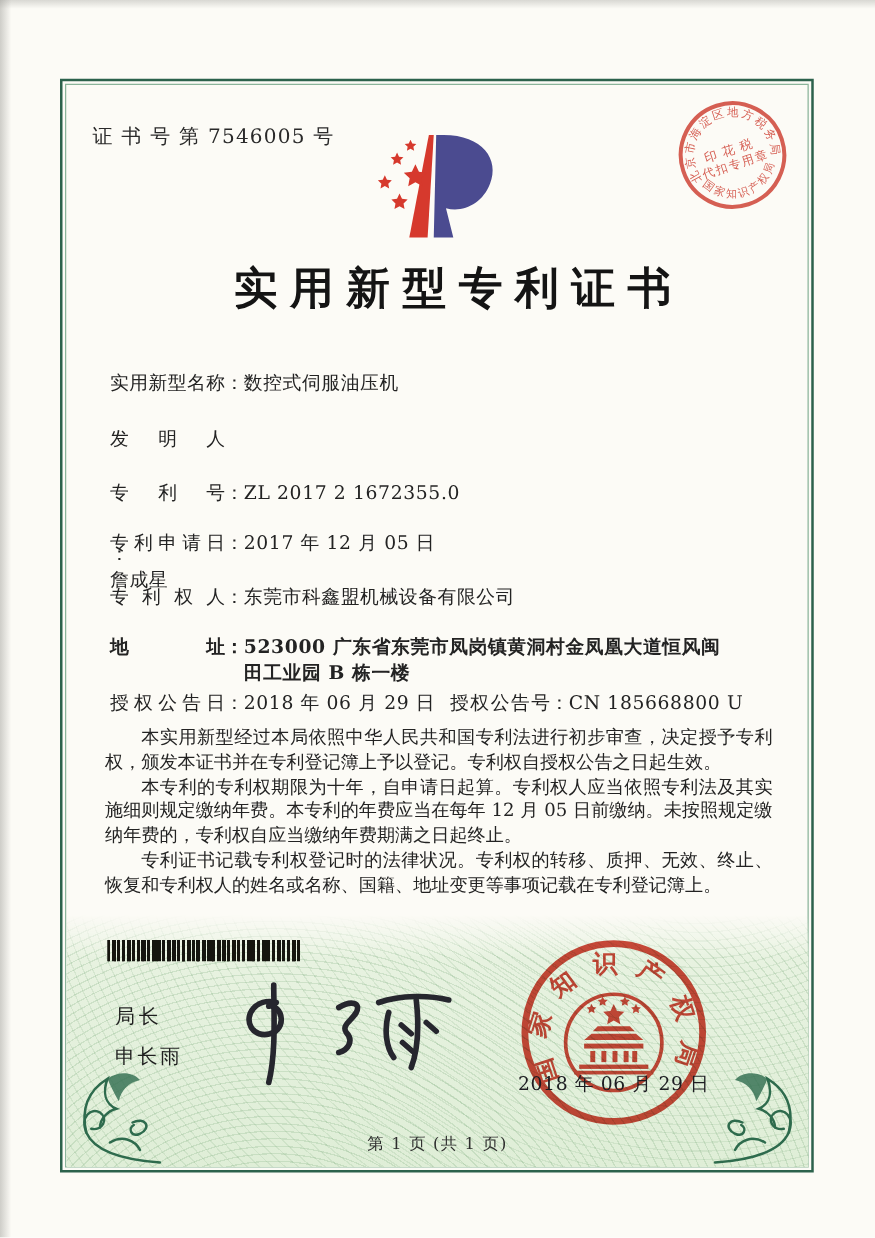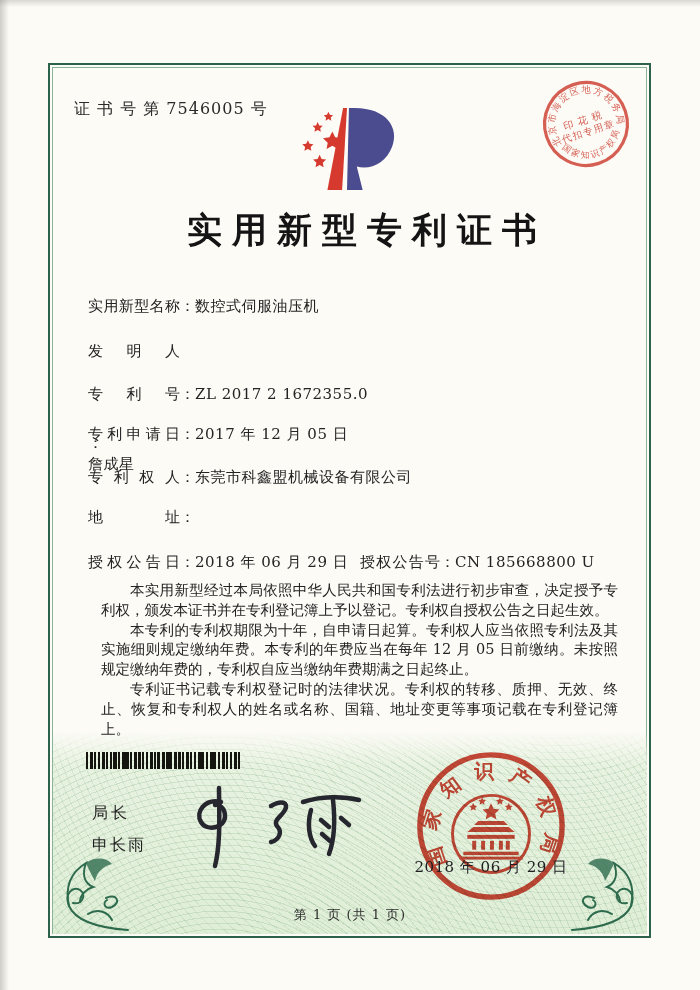--- a/index.html
+++ b/index.html
@@ -54,32 +54,32 @@
     display:inline-block; width:92px; flex:0 0 92px;
     text-align:justify; text-align-last:justify;
   }
   .fcolon { flex:0 0 14px; }
   .fvalue { letter-spacing:.5px; }
   .row-name     { top:296px; }
   .row-inventor { top:341px;flex-direction:column; }
   .row-patno    { top:384px; }
   .row-filing   { top:424px; }
   .row-patentee { top:467px; }
-  .row-address  { top:507px; }
+  .row-address  { top:507px;font-weight:bold; }
   .row-address .fvalue { width:392px; }
   .row-grant    { top:552px; width:545px; }
   .grant2 { position:absolute; left:272px; top:0; display:flex; }
   .grant2 .flabel { width:80px; flex:0 0 80px; }
 
   .paragraphs {
     position:absolute; left:84px; top:581px; width:534px;
     font-size:14.5px; line-height:19.8px; color:#232323;
     text-align:justify;
   }
-  .paragraphs p { text-indent:2em;margin-left:17px; }
+  .paragraphs p { text-indent:2em; }
 
   .barcode { position:absolute; left:86px; top:752px; width:154px; height:17px;
     background:
       repeating-linear-gradient(90deg,#15150f 0 2px, rgba(0,0,0,0) 2px 4px),
       repeating-linear-gradient(90deg,#15150f 0 1px, rgba(0,0,0,0) 1px 6px),
       repeating-linear-gradient(90deg, rgba(0,0,0,0) 0 5px, #15150f 5px 7px, rgba(0,0,0,0) 7px 11px);
   }
 
   .director-label { position:absolute; left:92px; top:803px; font-size:16px; color:#1f1f1f; letter-spacing:3px; }
   .director-name  { position:absolute; left:92px; top:835px; font-size:16px; color:#1f1f1f; letter-spacing:2px; }
@@ -176,20 +176,21 @@
 
     <div class="frow row-patentee">
       <span class="flabel">专利权人</span>
         <span class="fcolon">：</span>
       <span class="fvalue">东莞市科鑫盟机械设备有限公司</span>
     </div>
 
     <div class="frow row-address">
       <span class="flabel">地址</span>
         <span class="fcolon">：</span>
+      <span class="fvalue">523000 广东省东莞市凤岗镇黄洞村金凤凰大道恒风闽田工业园 B 栋一楼</span>
     </div>
 
     <div class="frow row-grant">
       <span class="flabel">授权公告日</span>
         <span class="fcolon">：</span>
       <span class="fvalue">2018 年 06 月 29 日</span>
       <span class="grant2">
         <span class="flabel">授权公告号</span>
           <span class="fcolon">：</span>
         <span class="fvalue">CN 185668800 U</span>

